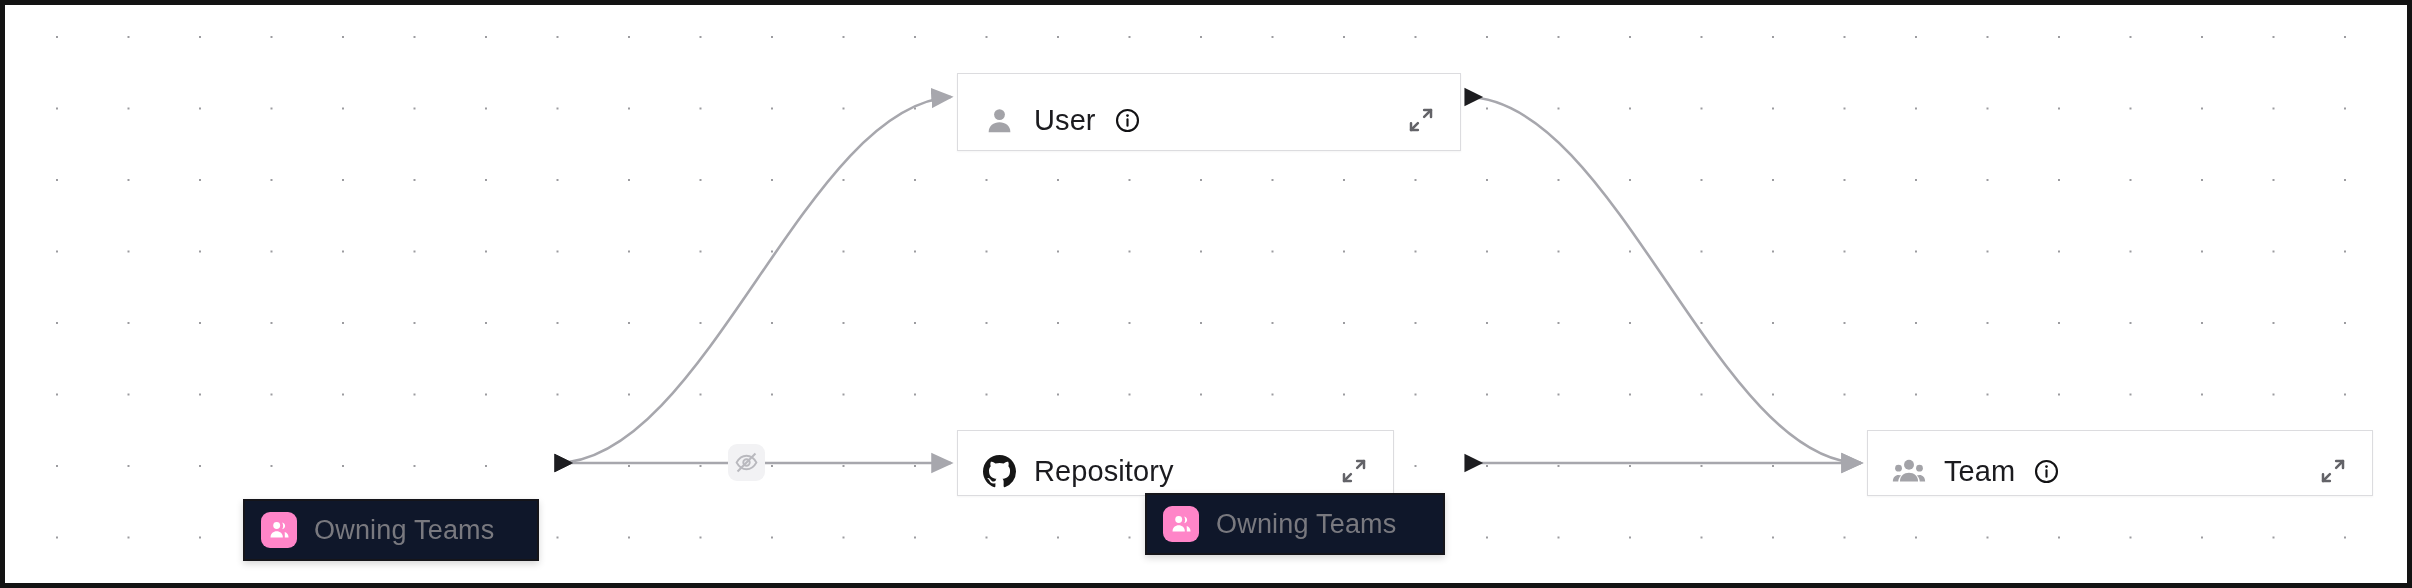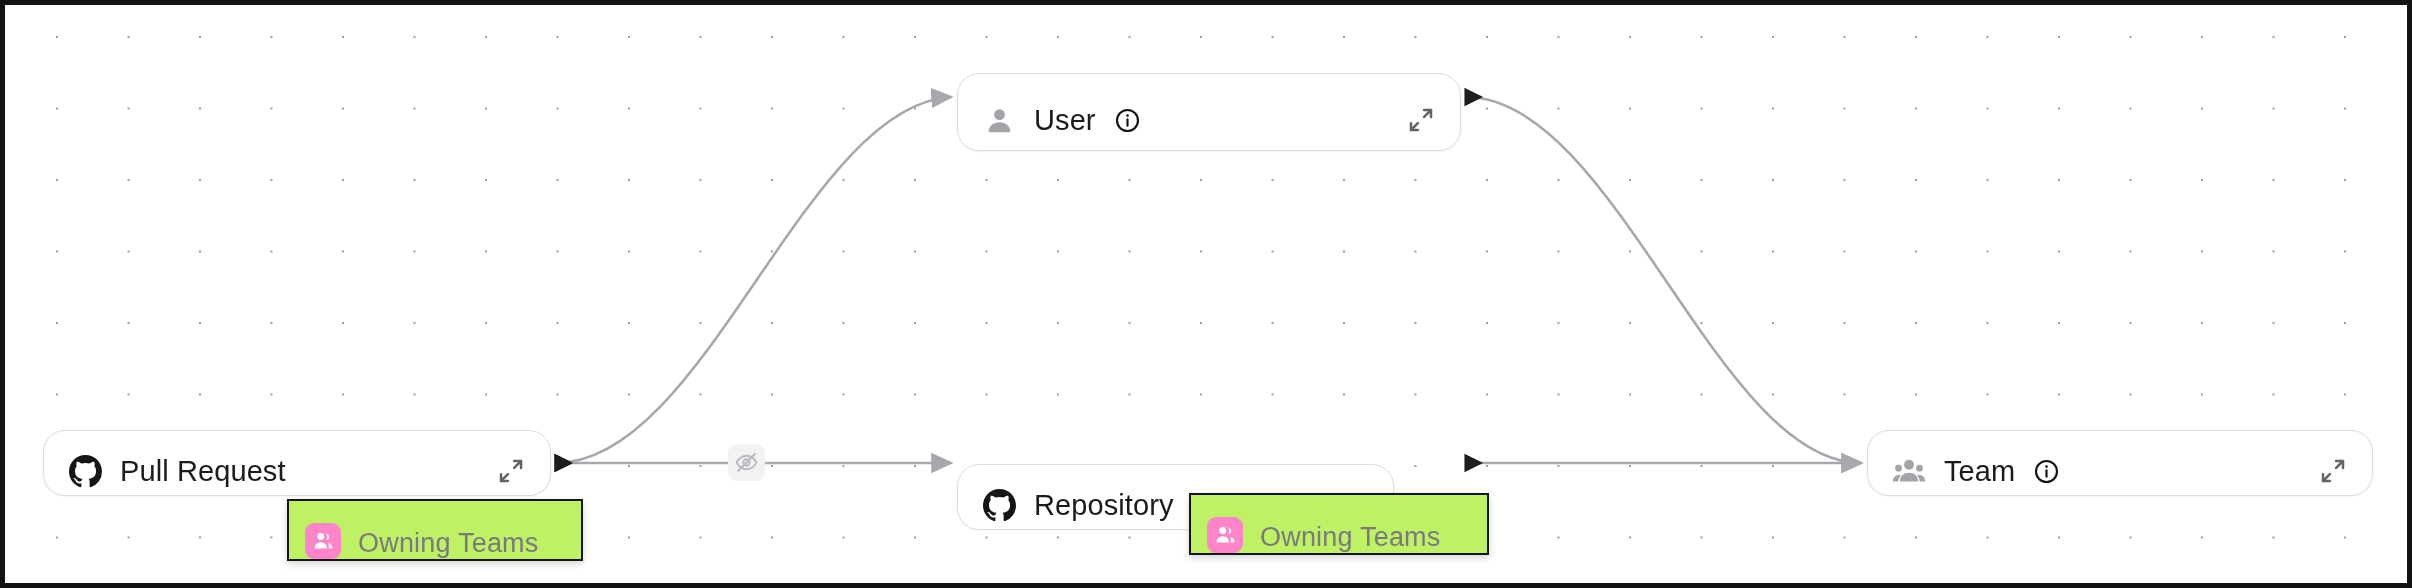--- a/index.html
+++ b/index.html
@@ -22,50 +22,49 @@
   }
 
   #edge-layer{position:absolute;left:0;top:0;width:2412px;height:588px;pointer-events:none;}
 
   
   .node{
     position:absolute;
     box-sizing:border-box;
     background:#ffffff;
     border:1.6px solid #dcdcdf;
-    border-radius:22px;
+    border-radius:0;
     display:flex;
     align-items:center;
     padding:16px 22px 0 24px;
     box-shadow:0 1px 2px rgba(17,17,26,.045);
   }
   .node .lead-icon{display:flex;align-items:center;justify-content:center;width:34px;height:34px;flex:0 0 auto;}
   .node .node-label{
     font-size:29px; color:#1b1b1f; letter-spacing:.1px; white-space:nowrap;
     margin-left:18px;
   }
   .node .info-icon{margin-left:18px;display:flex;align-items:center;}
   .node .spacer{flex:1 1 auto;}
   .node .expand-icon{display:flex;align-items:center;justify-content:center;width:34px;height:34px;flex:0 0 auto;}
 
   #node-pull-request{left:38px;  top:425px; width:508px; height:66px;}
   #node-user{        left:952px; top:68px;  width:504px; height:78px;}
-  #node-repository{  left:952px; top:425px; width:437px; height:66px;margin-top:34px;}
+  #node-repository{  left:952px; top:425px; width:437px; height:66px;}
   #node-team{        left:1862px;top:425px; width:506px; height:66px;justify-content:space-between;}
 
   
   .badge{
     position:absolute;
     box-sizing:border-box;
-    background:#bef264;
+    background:#0f172a;
     border:2.4px solid #15151a;
-    display:flex; align-items:flex-end;
+    display:flex; align-items:center;
     padding:0 16px;
     box-shadow:0 3px 7px rgba(0,0,0,.16);
-    margin-left:44px;
   }
   .badge .badge-icon{
     width:36px;height:36px;border-radius:9px;background:#ff85c8;
     display:flex;align-items:center;justify-content:center;flex:0 0 auto;
   }
   .badge .badge-label{
     margin-left:17px; font-size:27px; color:#79797f; white-space:nowrap; letter-spacing:.2px;
   }
   #badge-pull-request{left:238px; top:494px; width:296px; height:62px;}
   #badge-repository{  left:1140px;top:488px; width:300px; height:62px;}
@@ -112,42 +111,20 @@
   </svg>
 
   <div id="edge-hidden-badge">
     <svg width="25" height="25" viewBox="0 0 24 24">
       <path d="M2.5 12 C 5 7.5, 8.5 5.5, 12 5.5 C 15.5 5.5, 19 7.5, 21.5 12 C 19 16.5, 15.5 18.5, 12 18.5 C 8.5 18.5, 5 16.5, 2.5 12 Z" fill="none" stroke="#b9b9be" stroke-width="1.8"></path>
       <circle cx="12" cy="12" r="3.1" fill="none" stroke="#b9b9be" stroke-width="1.8"></circle>
       <line x1="3.4" y1="20.6" x2="20.6" y2="3.4" stroke="#b9b9be" stroke-width="2"></line>
     </svg>
   </div>
 
-  <div class="node" id="node-pull-request">
-    <span class="lead-icon">
-      <svg width="33" height="33" viewBox="0 0 16 16" aria-hidden="true">
-        <path fill="#161616" d="M8 0C3.58 0 0 3.58 0 8c0 3.54 2.29 6.53 5.47 7.59.4.07.55-.17.55-.38
-          0-.19-.01-.82-.01-1.49-2.01.37-2.53-.49-2.69-.94-.09-.23-.48-.94-.82-1.13-.28-.15-.68-.52-.01-.53.63-.01
-          1.08.58 1.23.82.72 1.21 1.87.87 2.33.66.07-.52.28-.87.51-1.07-1.78-.2-3.64-.89-3.64-3.95
-          0-.87.31-1.59.82-2.15-.08-.2-.36-1.02.08-2.12 0 0 .67-.21 2.2.82.64-.18 1.32-.27 2-.27.68 0 1.36.09
-          2 .27 1.53-1.04 2.2-.82 2.2-.82.44 1.1.16 1.92.08 2.12.51.56.82 1.27.82 2.15 0 3.07-1.87 3.75-3.65
-          3.95.29.25.54.73.54 1.48 0 1.07-.01 1.93-.01 2.2 0 .21.15.46.55.38A8.013 8.013 0 0 0 16 8c0-4.42-3.58-8-8-8Z"></path>
-      </svg>
-    </span>
-    <span class="node-label">Pull Request</span>
-    <span class="spacer"></span>
-    <span class="expand-icon">
-      <svg width="30" height="30" viewBox="0 0 24 24" fill="none" stroke="#636368" stroke-width="2" stroke-linecap="round" stroke-linejoin="round">
-        <path d="M14.5 9.5 L20 4"></path>
-          <polyline points="14.5,4 20,4 20,9.5"></polyline>
-        <path d="M9.5 14.5 L4 20"></path>
-          <polyline points="9.5,20 4,20 4,14.5"></polyline>
-      </svg>
-    </span>
-  </div>
 
   <div class="node" id="node-user">
     <span class="lead-icon">
       <svg width="31" height="31" viewBox="0 0 24 24" fill="#a3a3a8">
         <circle cx="12" cy="7.4" r="4.2"></circle>
         <path d="M3.6 21 C 3.6 16.2, 7.4 13.4, 12 13.4 C 16.6 13.4, 20.4 16.2, 20.4 21 Z"></path>
       </svg>
     </span>
     <span class="node-label">User</span>
     <span class="info-icon">

